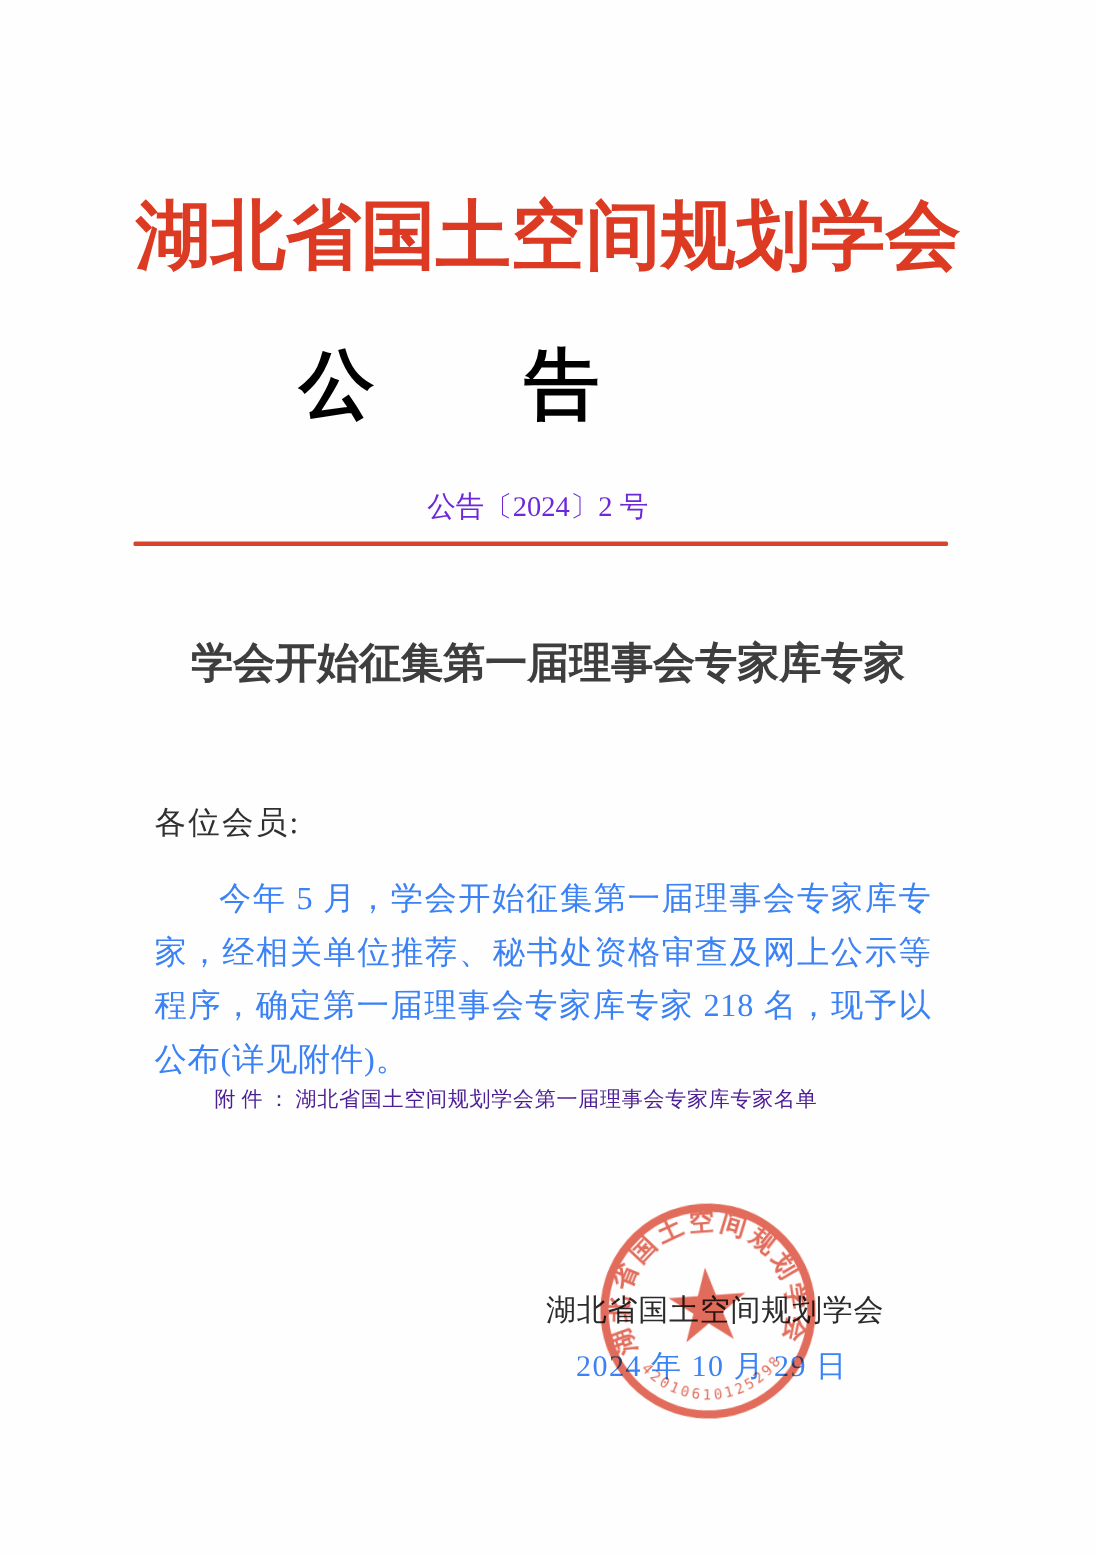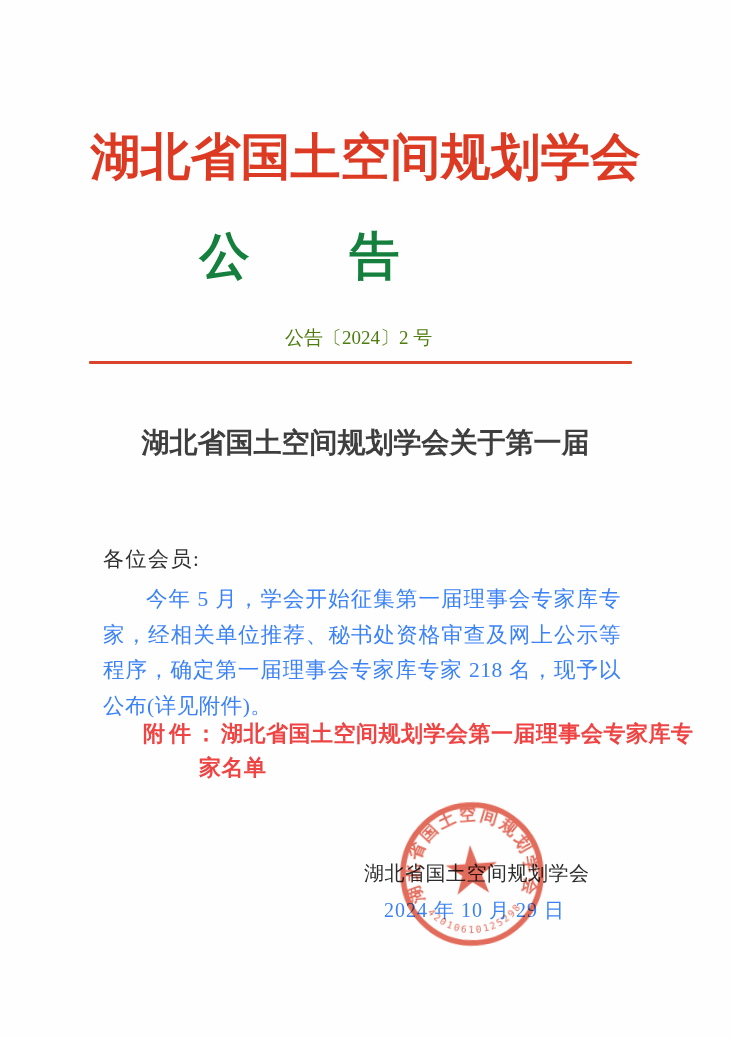--- a/index.html
+++ b/index.html
@@ -31,32 +31,32 @@
     white-space: pre;
   }
   .notice-type {
     position: absolute;
     top: 225px;
     left: 0;
     width: 599px;
     text-align: center;
     font-size: 50px;
     font-weight: 900;
-    color: #15803d;
+    color: #000000;
     line-height: 62px;
     white-space: pre;
   }
   .doc-number {
     position: absolute;
     top: 325px;
     left: 0;
     width: 717px;
     text-align: center;
     font-size: 19px;
-    color: #4d7c0f;
+    color: #6d28d9;
     white-space: pre;
   }
   .red-rule {
     position: absolute;
     top: 361px;
     left: 89px;
     width: 543px;
     height: 2.5px;
     background: #d9422b;
     border-radius: 1px;
@@ -68,21 +68,21 @@
     width: 731px;
     text-align: center;
     font-size: 28px;
     font-weight: bold;
     color: #3e3e3e;
     line-height: 42px;
     margin: 0;
   }
   .salutation {
     position: absolute;
-    top: 545px;
+    top: 534px;
     left: 103px;
     font-size: 21px;
     color: #303030;
     letter-spacing: 1.5px;
   }
   .body-paragraph {
     position: absolute;
     top: 582px;
     left: 103px;
     width: 518px;
@@ -92,27 +92,26 @@
     text-align: justify;
     text-indent: 2em;
     letter-spacing: 0.5px;
     margin: 0;
   }
   .attachment-note {
     position: absolute;
     top: 717px;
     left: 143px;
     width: 500px;
-    font-size: 22px;
+    font-size: 14px;
     line-height: 34px;
-    color: #ef4444;
+    color: #4c1d95;
     padding-left: 56px;
     text-indent: -56px;
     letter-spacing: 0.5px;
-    font-weight: bold;
   }
   .attachment-label {
     letter-spacing: 4px;
   }
   .signature-org {
     position: absolute;
     top: 860px;
     left: 364px;
     font-size: 20px;
     color: #2b2b2b;
@@ -159,21 +158,21 @@
 
   <h1 class="org-title">湖北省国土空间规划学会</h1>
 
   <div class="notice-type">公　　告</div>
 
   <div class="doc-number">公告〔2024〕2 号</div>
 
   <div class="red-rule"></div>
 
   <h2 class="doc-title">
-    <span>湖北省国土空间规划学会关于第一届</span><br>
+    <span>学会开始征集第一届理事会专家库专家</span><br>
   </h2>
 
   <div class="salutation">各位会员:</div>
 
   <p class="body-paragraph">今年 5 月，学会开始征集第一届理事会专家库专家，经相关单位推荐、秘书处资格审查及网上公示等程序，确定第一届理事会专家库专家 218 名，现予以公布(详见附件)。</p>
 
   <div class="attachment-note">
     <span class="attachment-label">附件：</span><span>湖北省国土空间规划学会第一届理事会专家库专家名单</span>
   </div>
 

